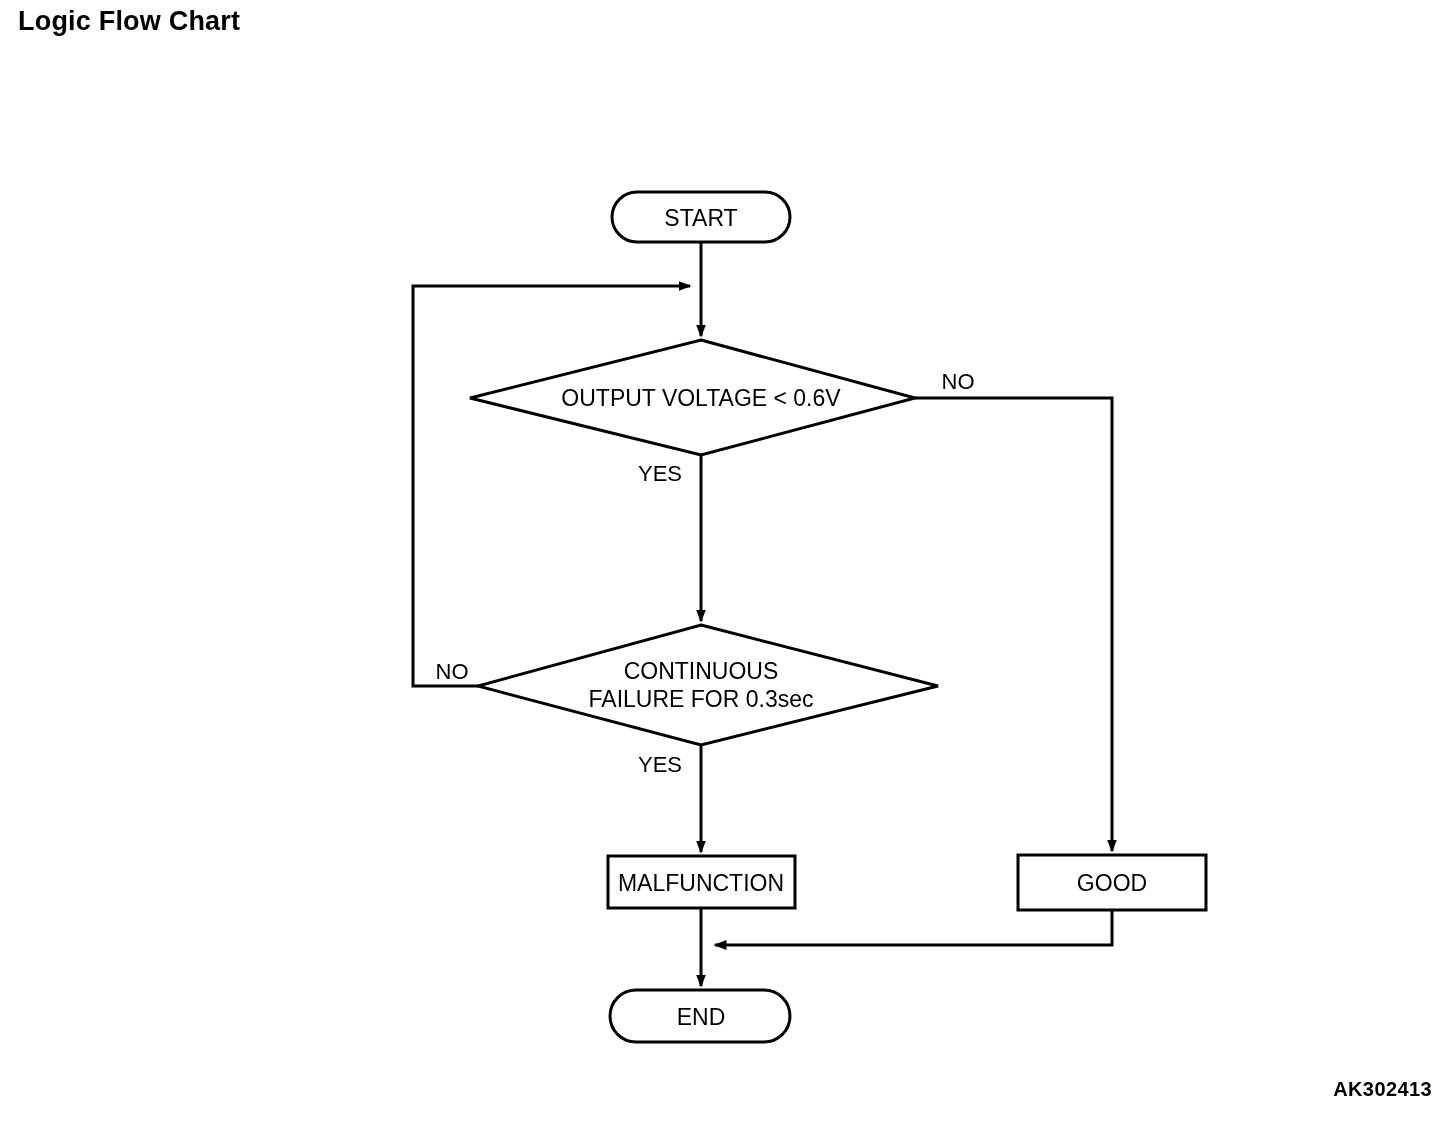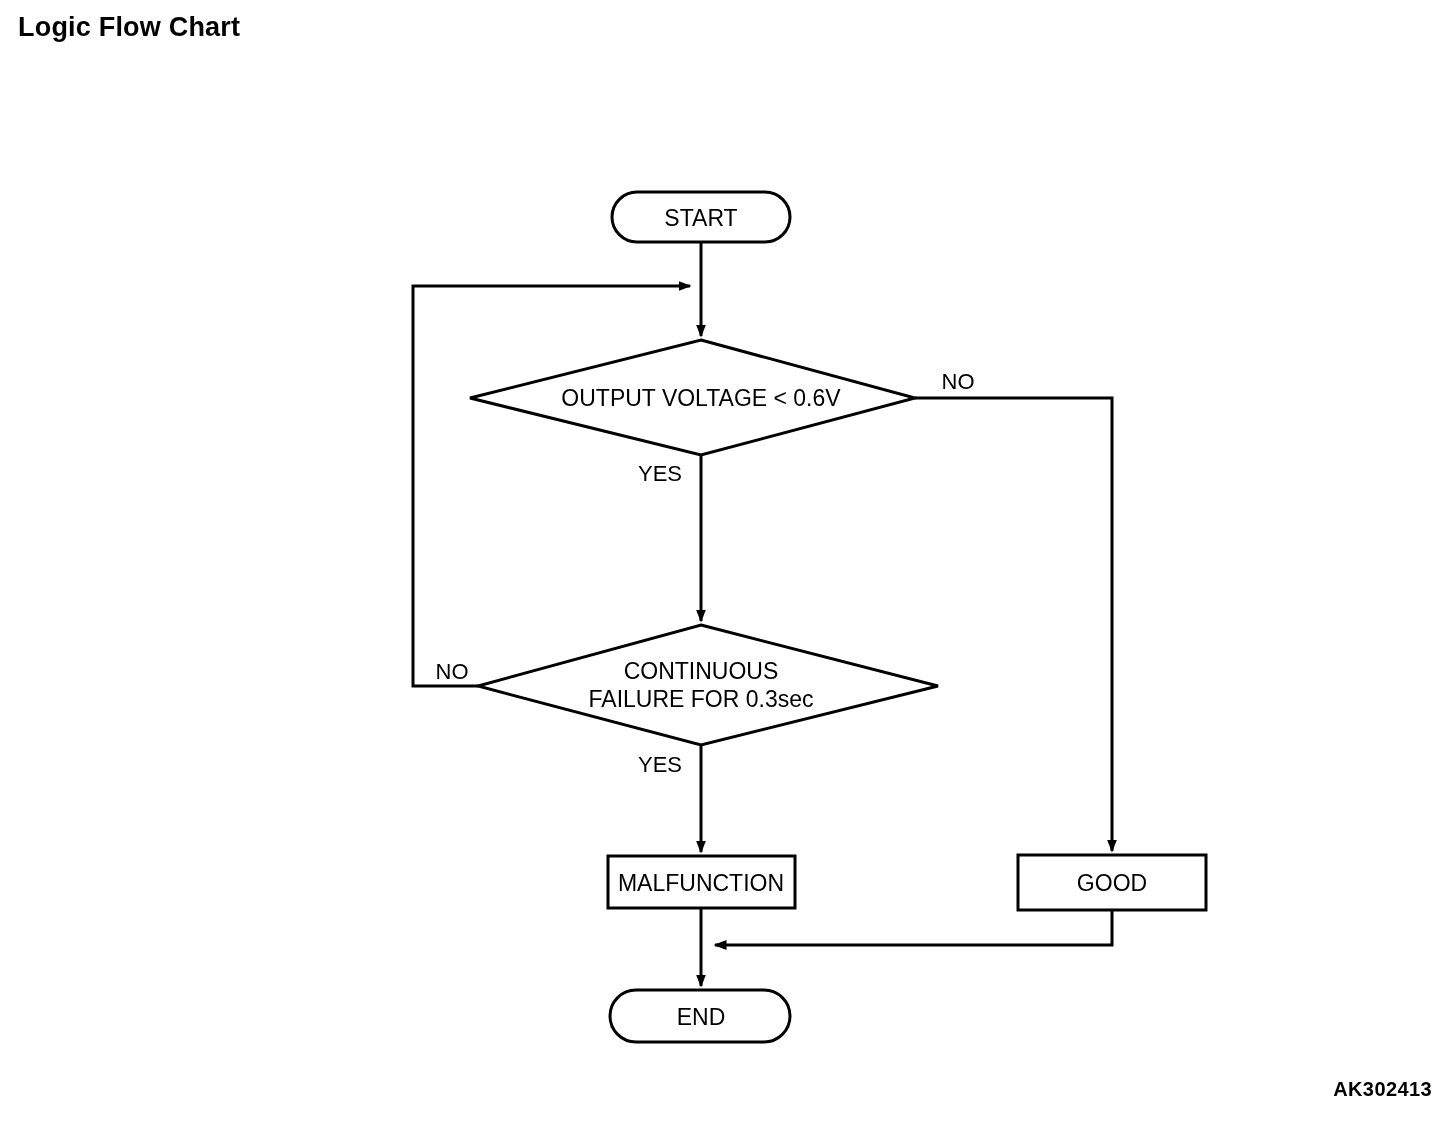--- a/index.html
+++ b/index.html
@@ -11,21 +11,21 @@
     width: 1456px;
     height: 1126px;
     position: relative;
     font-family: "Liberation Sans", sans-serif;
     color: #000000;
     overflow: hidden;
   }
   #page-title {
     position: absolute;
     left: 18px;
-    top: 12px;
+    top: 6px;
     font-size: 27px;
     font-weight: bold;
     letter-spacing: 0.2px;
     white-space: nowrap;
   }
   #diagram-canvas {
     position: absolute;
     left: 0;
     top: 0;
     width: 1456px;

